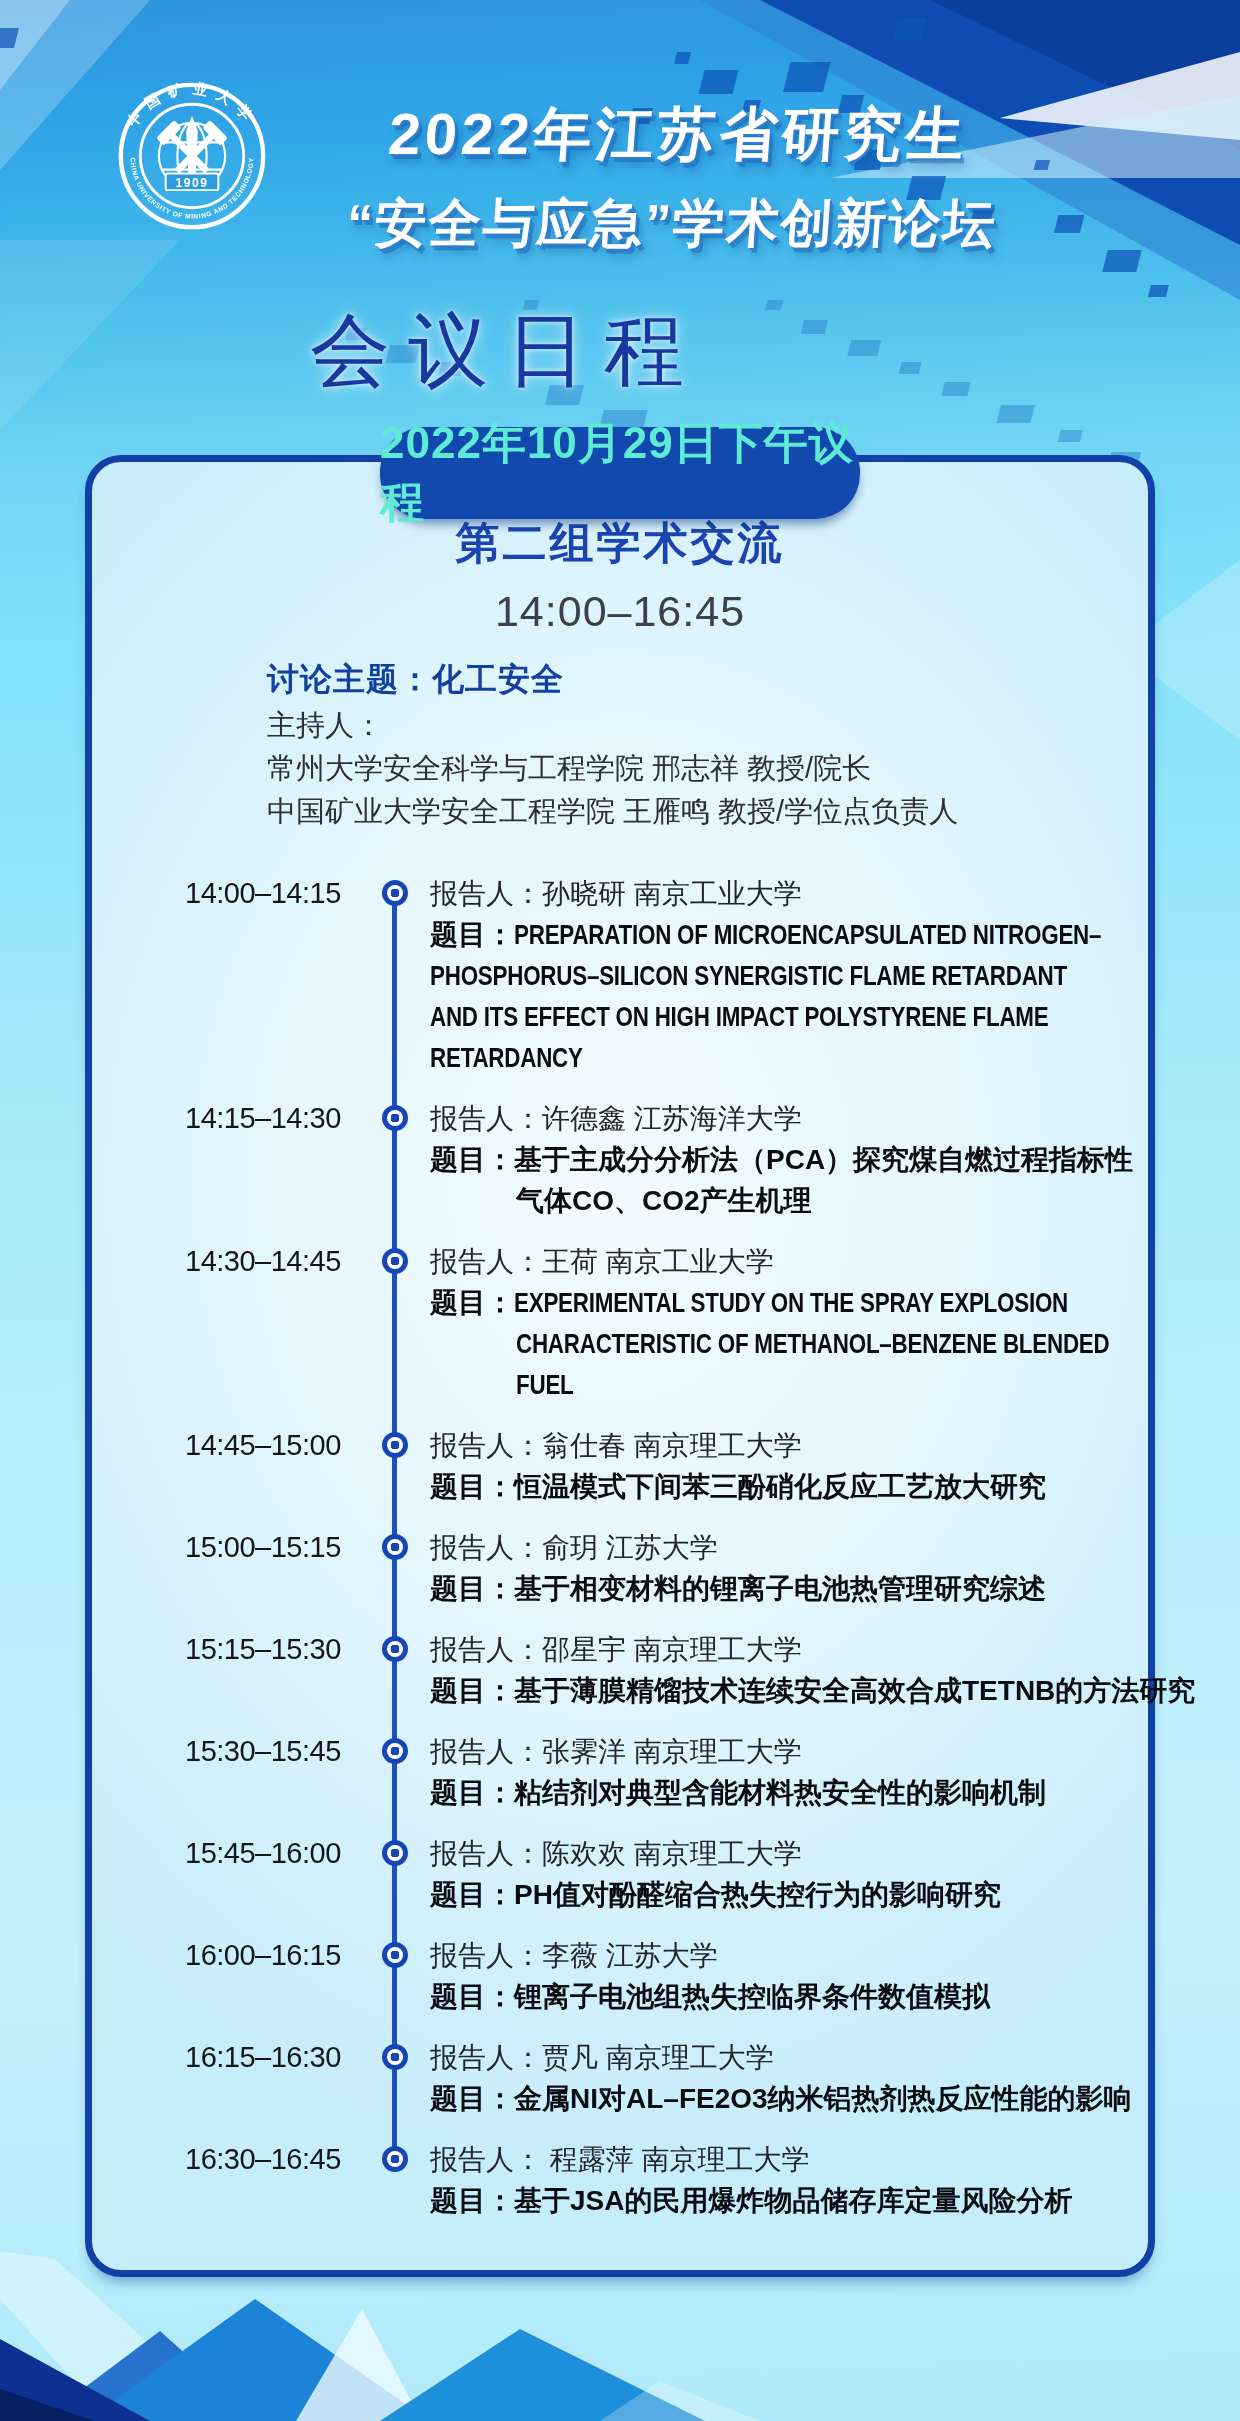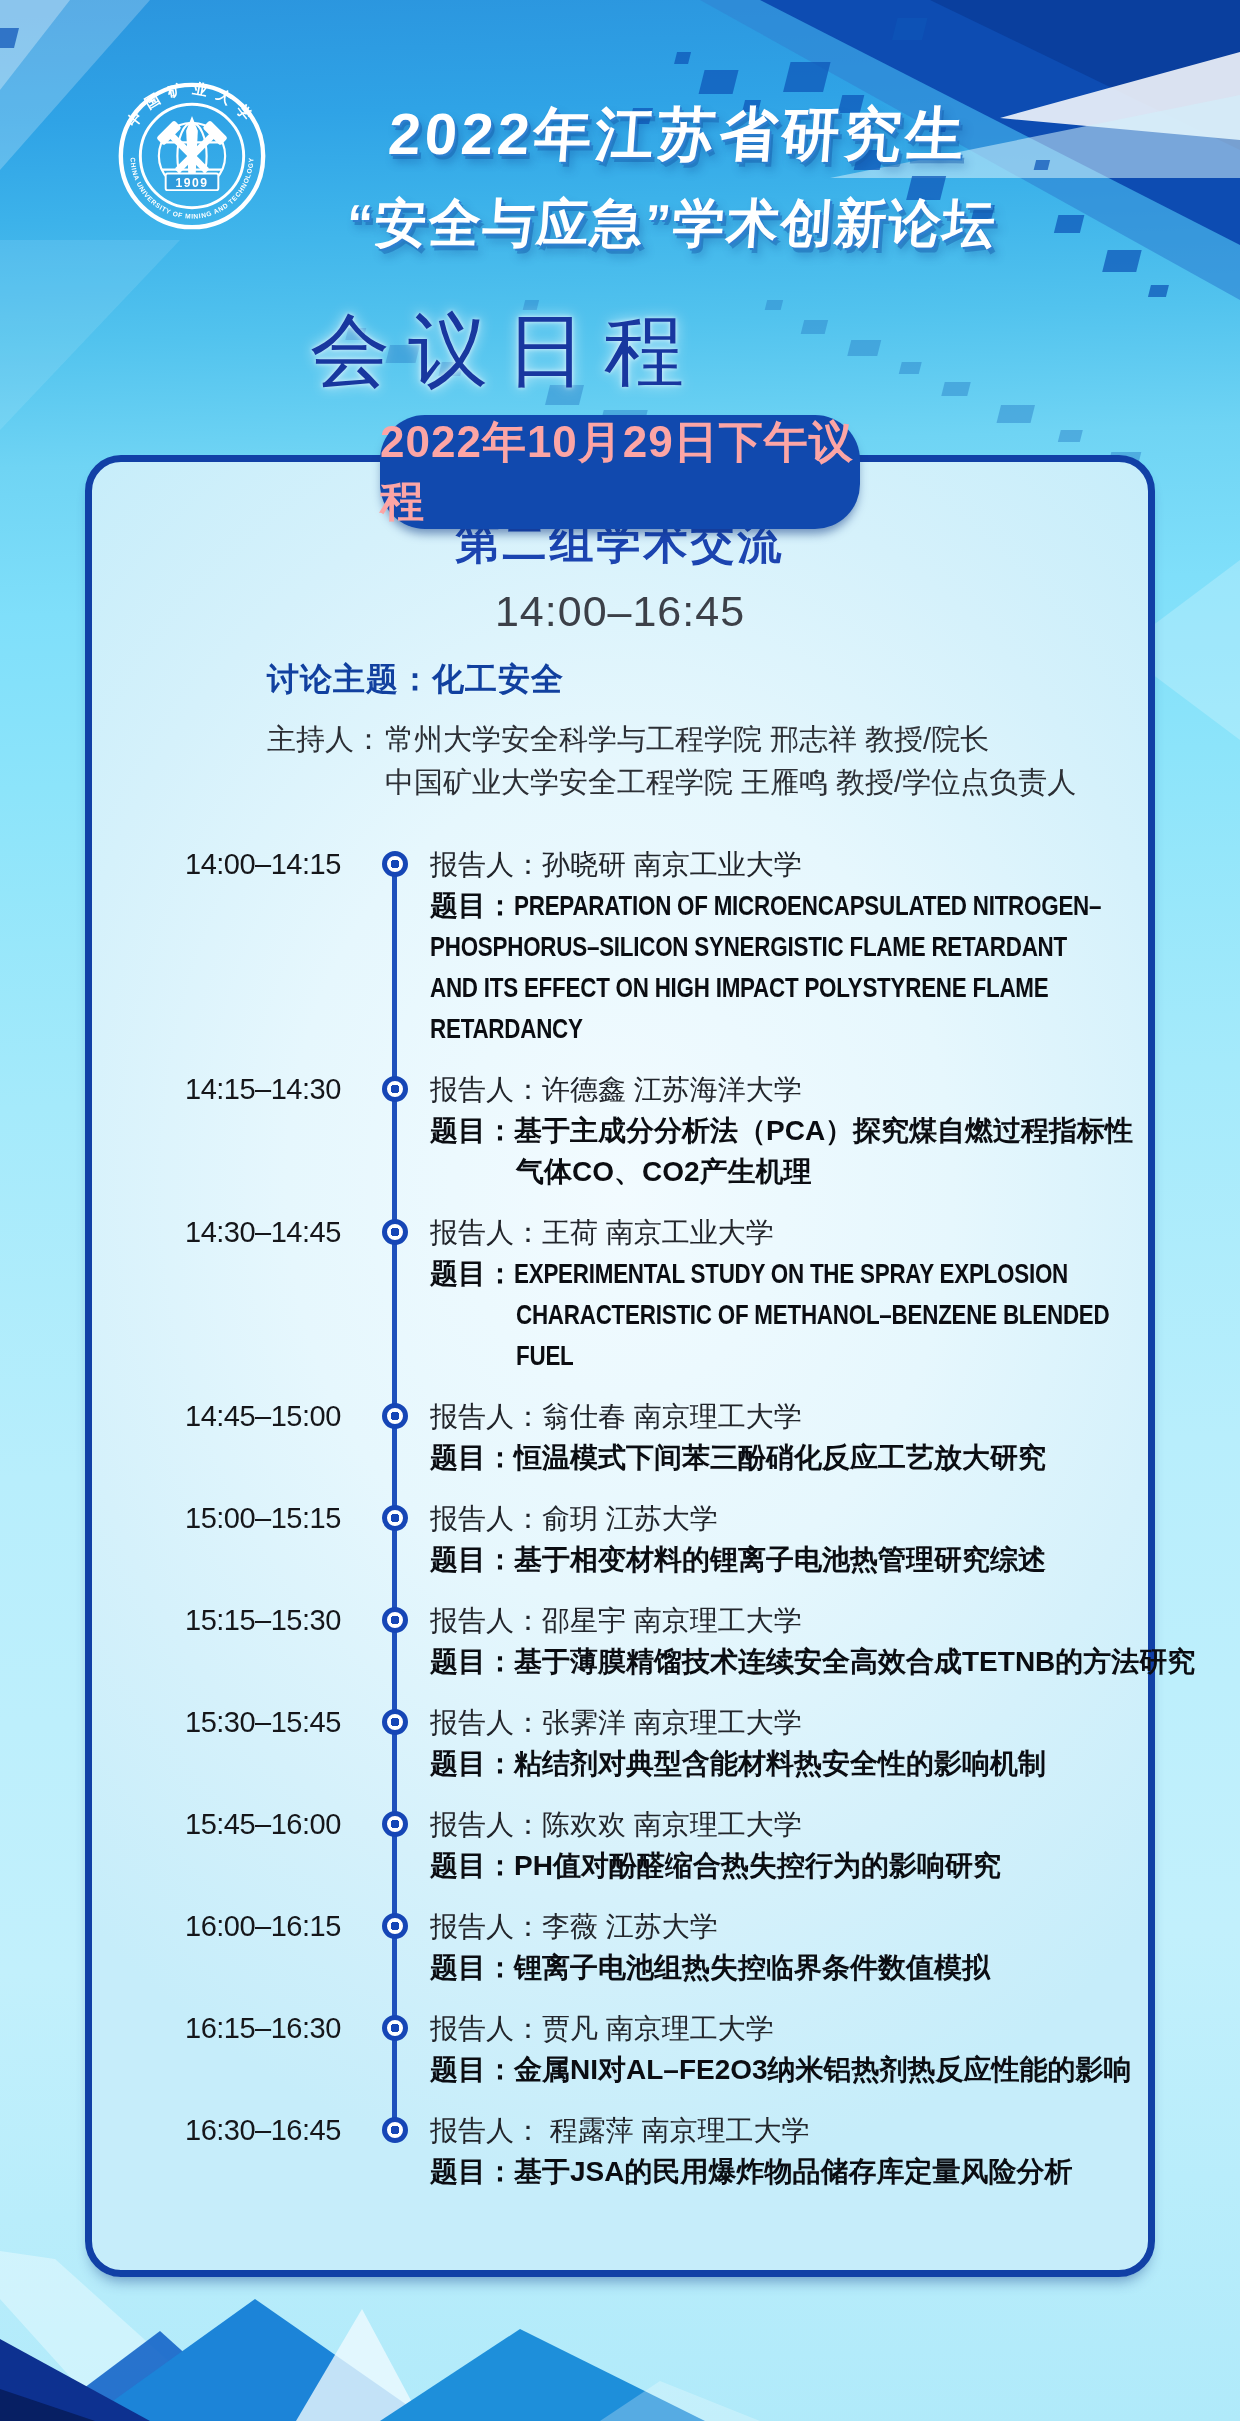--- a/index.html
+++ b/index.html
@@ -34,40 +34,40 @@
   }
 
   
   .panel{
     position:absolute;left:85px;top:455px;width:1070px;height:1822px;
     box-sizing:border-box;border:7px solid #1140a6;border-radius:36px;
     background:radial-gradient(ellipse 75% 55% at 50% 40%, #f2fbff 0%, #e6f7fd 42%, #d5f1fb 72%, #c6edfa 100%);
     box-shadow:0 10px 14px -6px rgba(12,54,130,.45);
   }
   .date-pill{
-    position:absolute;left:50%;top:415px;transform:translateX(-50%);
-    width:480px;height:114px;border-radius:45px;background:#1149ae;
-    color:#fca5a5;font-size:44px;font-weight:bold;letter-spacing:1px;
+    position:absolute;left:50%;top:427px;transform:translateX(-50%);
+    width:480px;height:92px;border-radius:45px;background:#1149ae;
+    color:#5eead4;font-size:44px;font-weight:bold;letter-spacing:1px;
     display:flex;align-items:center;justify-content:center;z-index:5;
     box-shadow:0 7px 10px -2px rgba(12,54,130,.5);
   }
   .group-title{
     margin-top:52px;text-align:center;
     font-size:44px;font-weight:bold;letter-spacing:3px;color:#1b44b0;
   }
   .time-range{
     margin-top:14px;text-align:center;
     font-size:43px;color:#3c4048;letter-spacing:1px;
   }
   .topic-line{
     margin:22px 0 0 175px;font-size:32px;font-weight:bold;color:#11409f;letter-spacing:1px;
   }
   .hosts{
-    margin:16px 0 0 175px;display:flex;align-items:flex-start;
-    font-size:29px;color:#2c2f35;line-height:43px;
+    margin:2px 0 0 175px;display:flex;align-items:flex-start;
+    font-size:29px;color:#2c2f35;line-height:43px;flex-direction:column;
   }
   .hosts-label{width:118px;flex:0 0 auto;}
 
   
   .schedule{position:relative;margin-top:40px;padding:0 26px 0 73px;margin-left:20px;}
   .timeline-line{
     position:absolute;left:280px;top:21px;bottom:61px;width:5px;
     background:#1e50bc;border-radius:3px;
   }
   .srow{display:flex;margin-bottom:20px;position:relative;}

